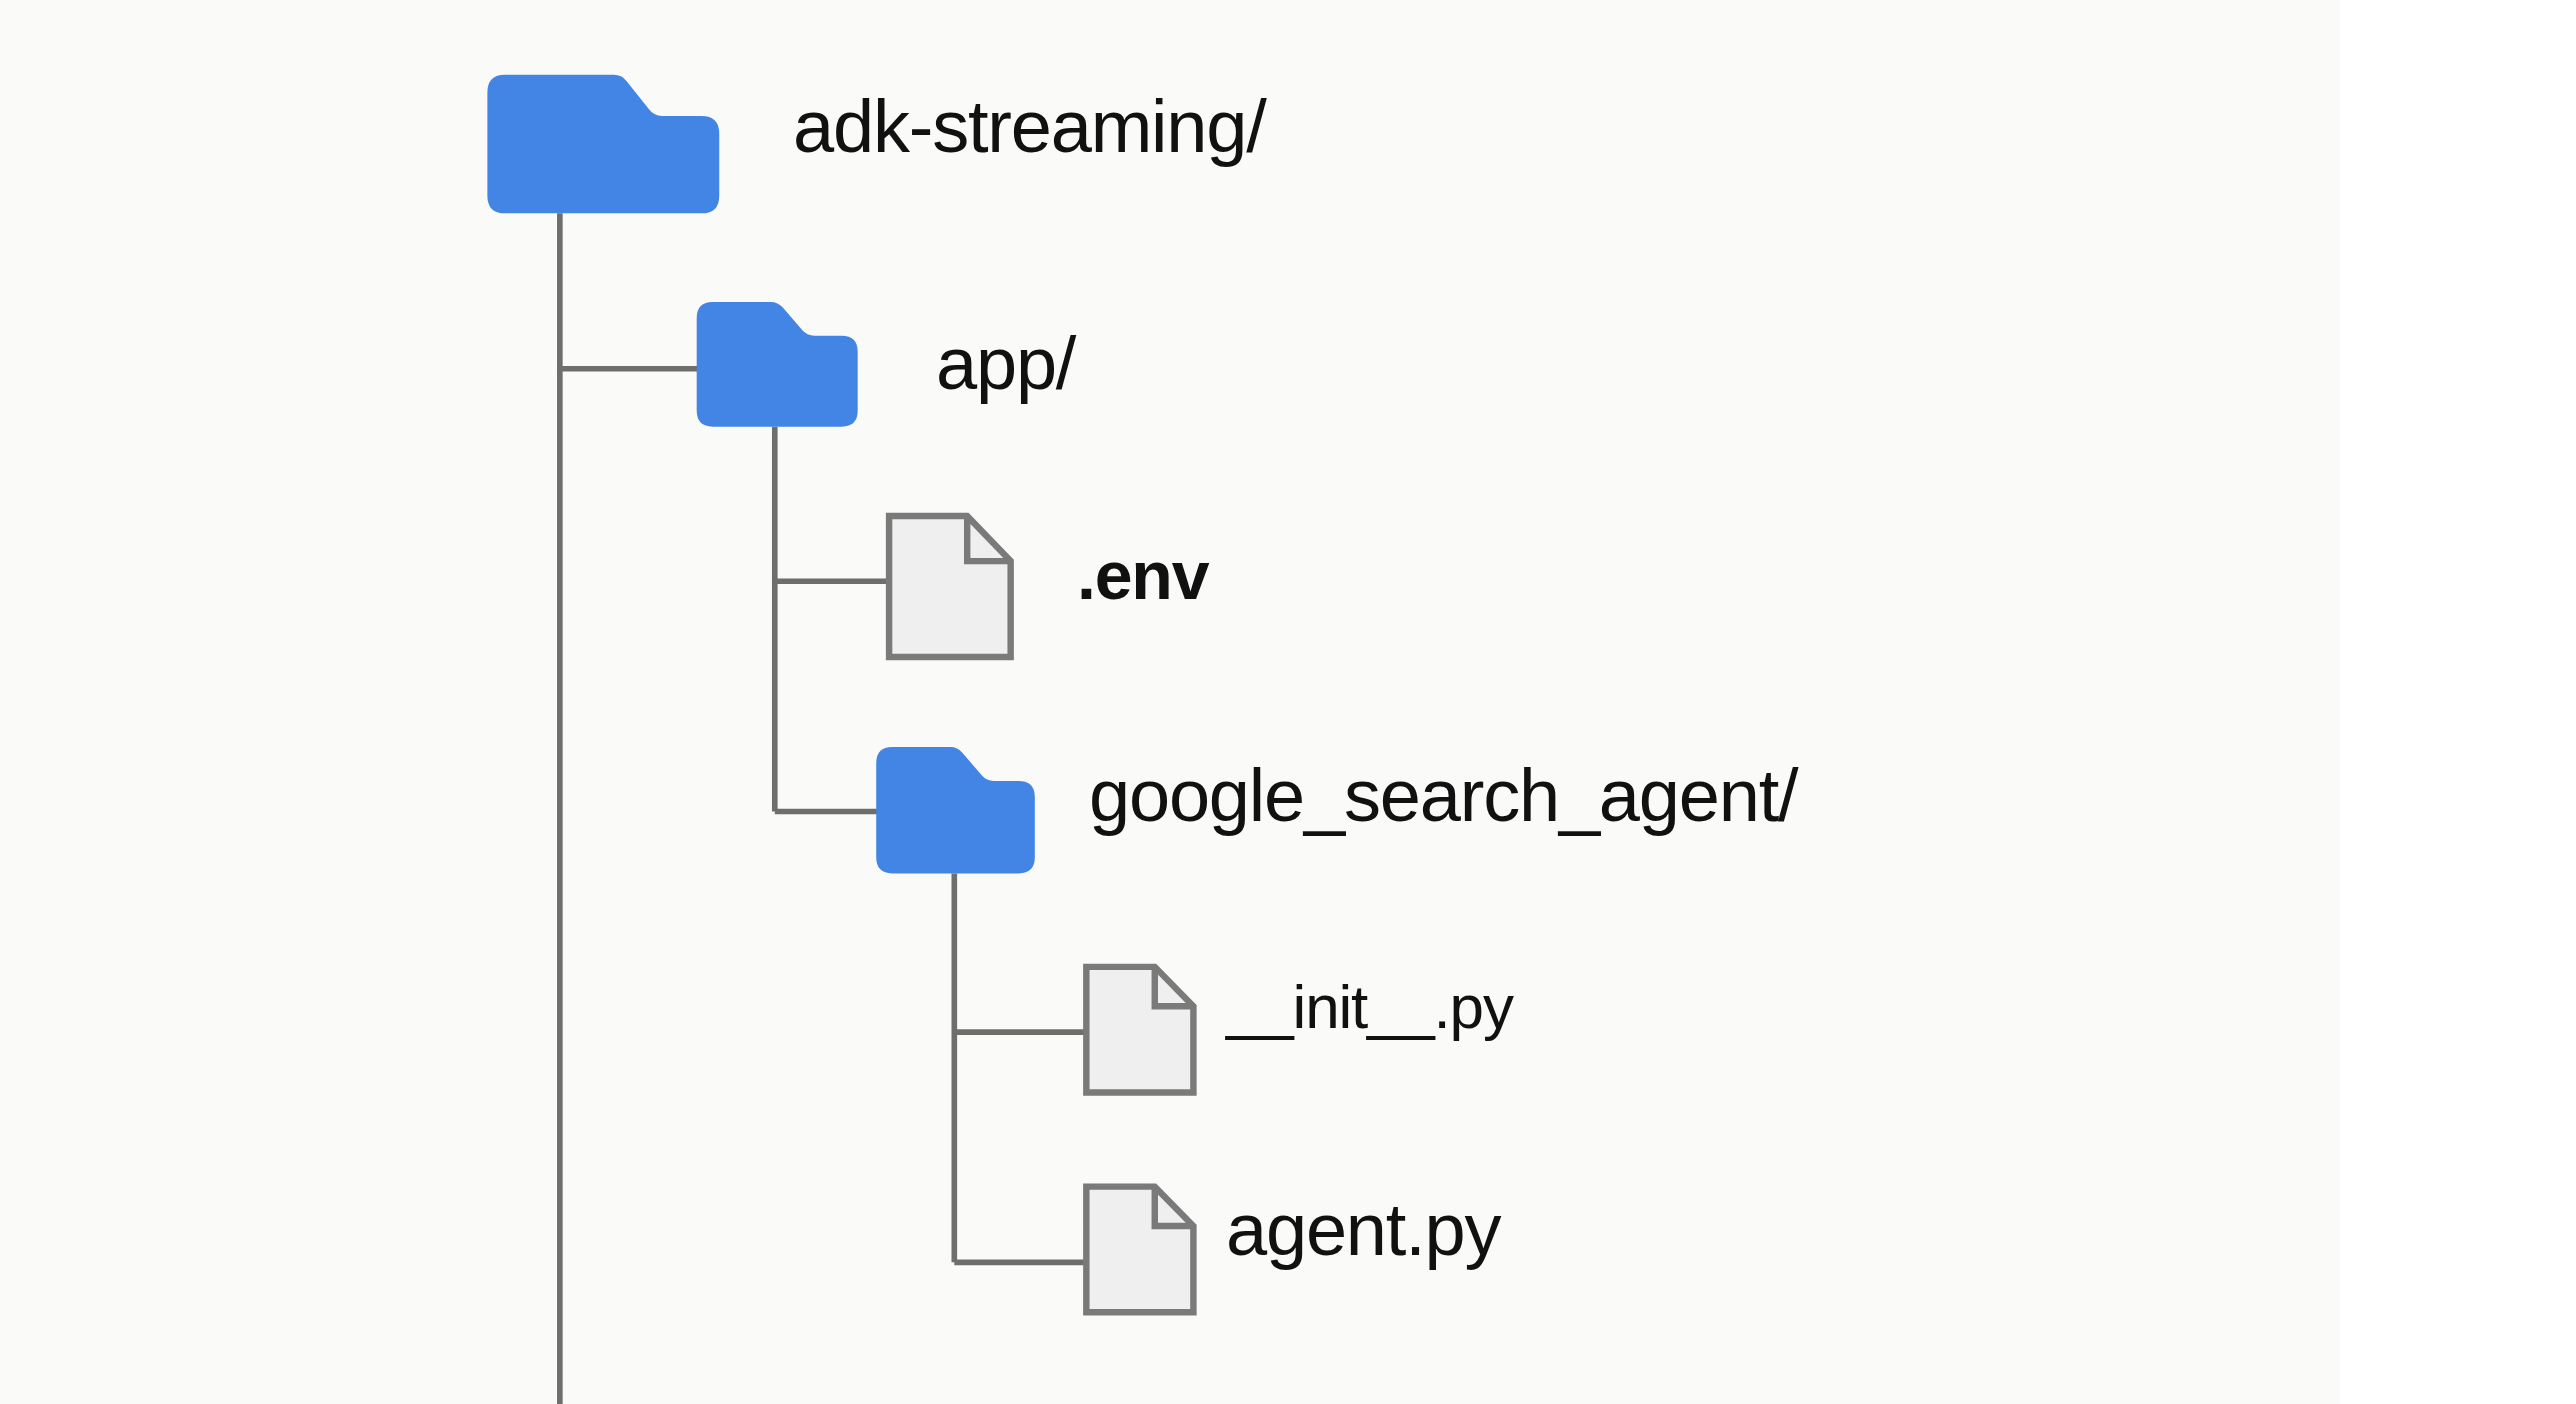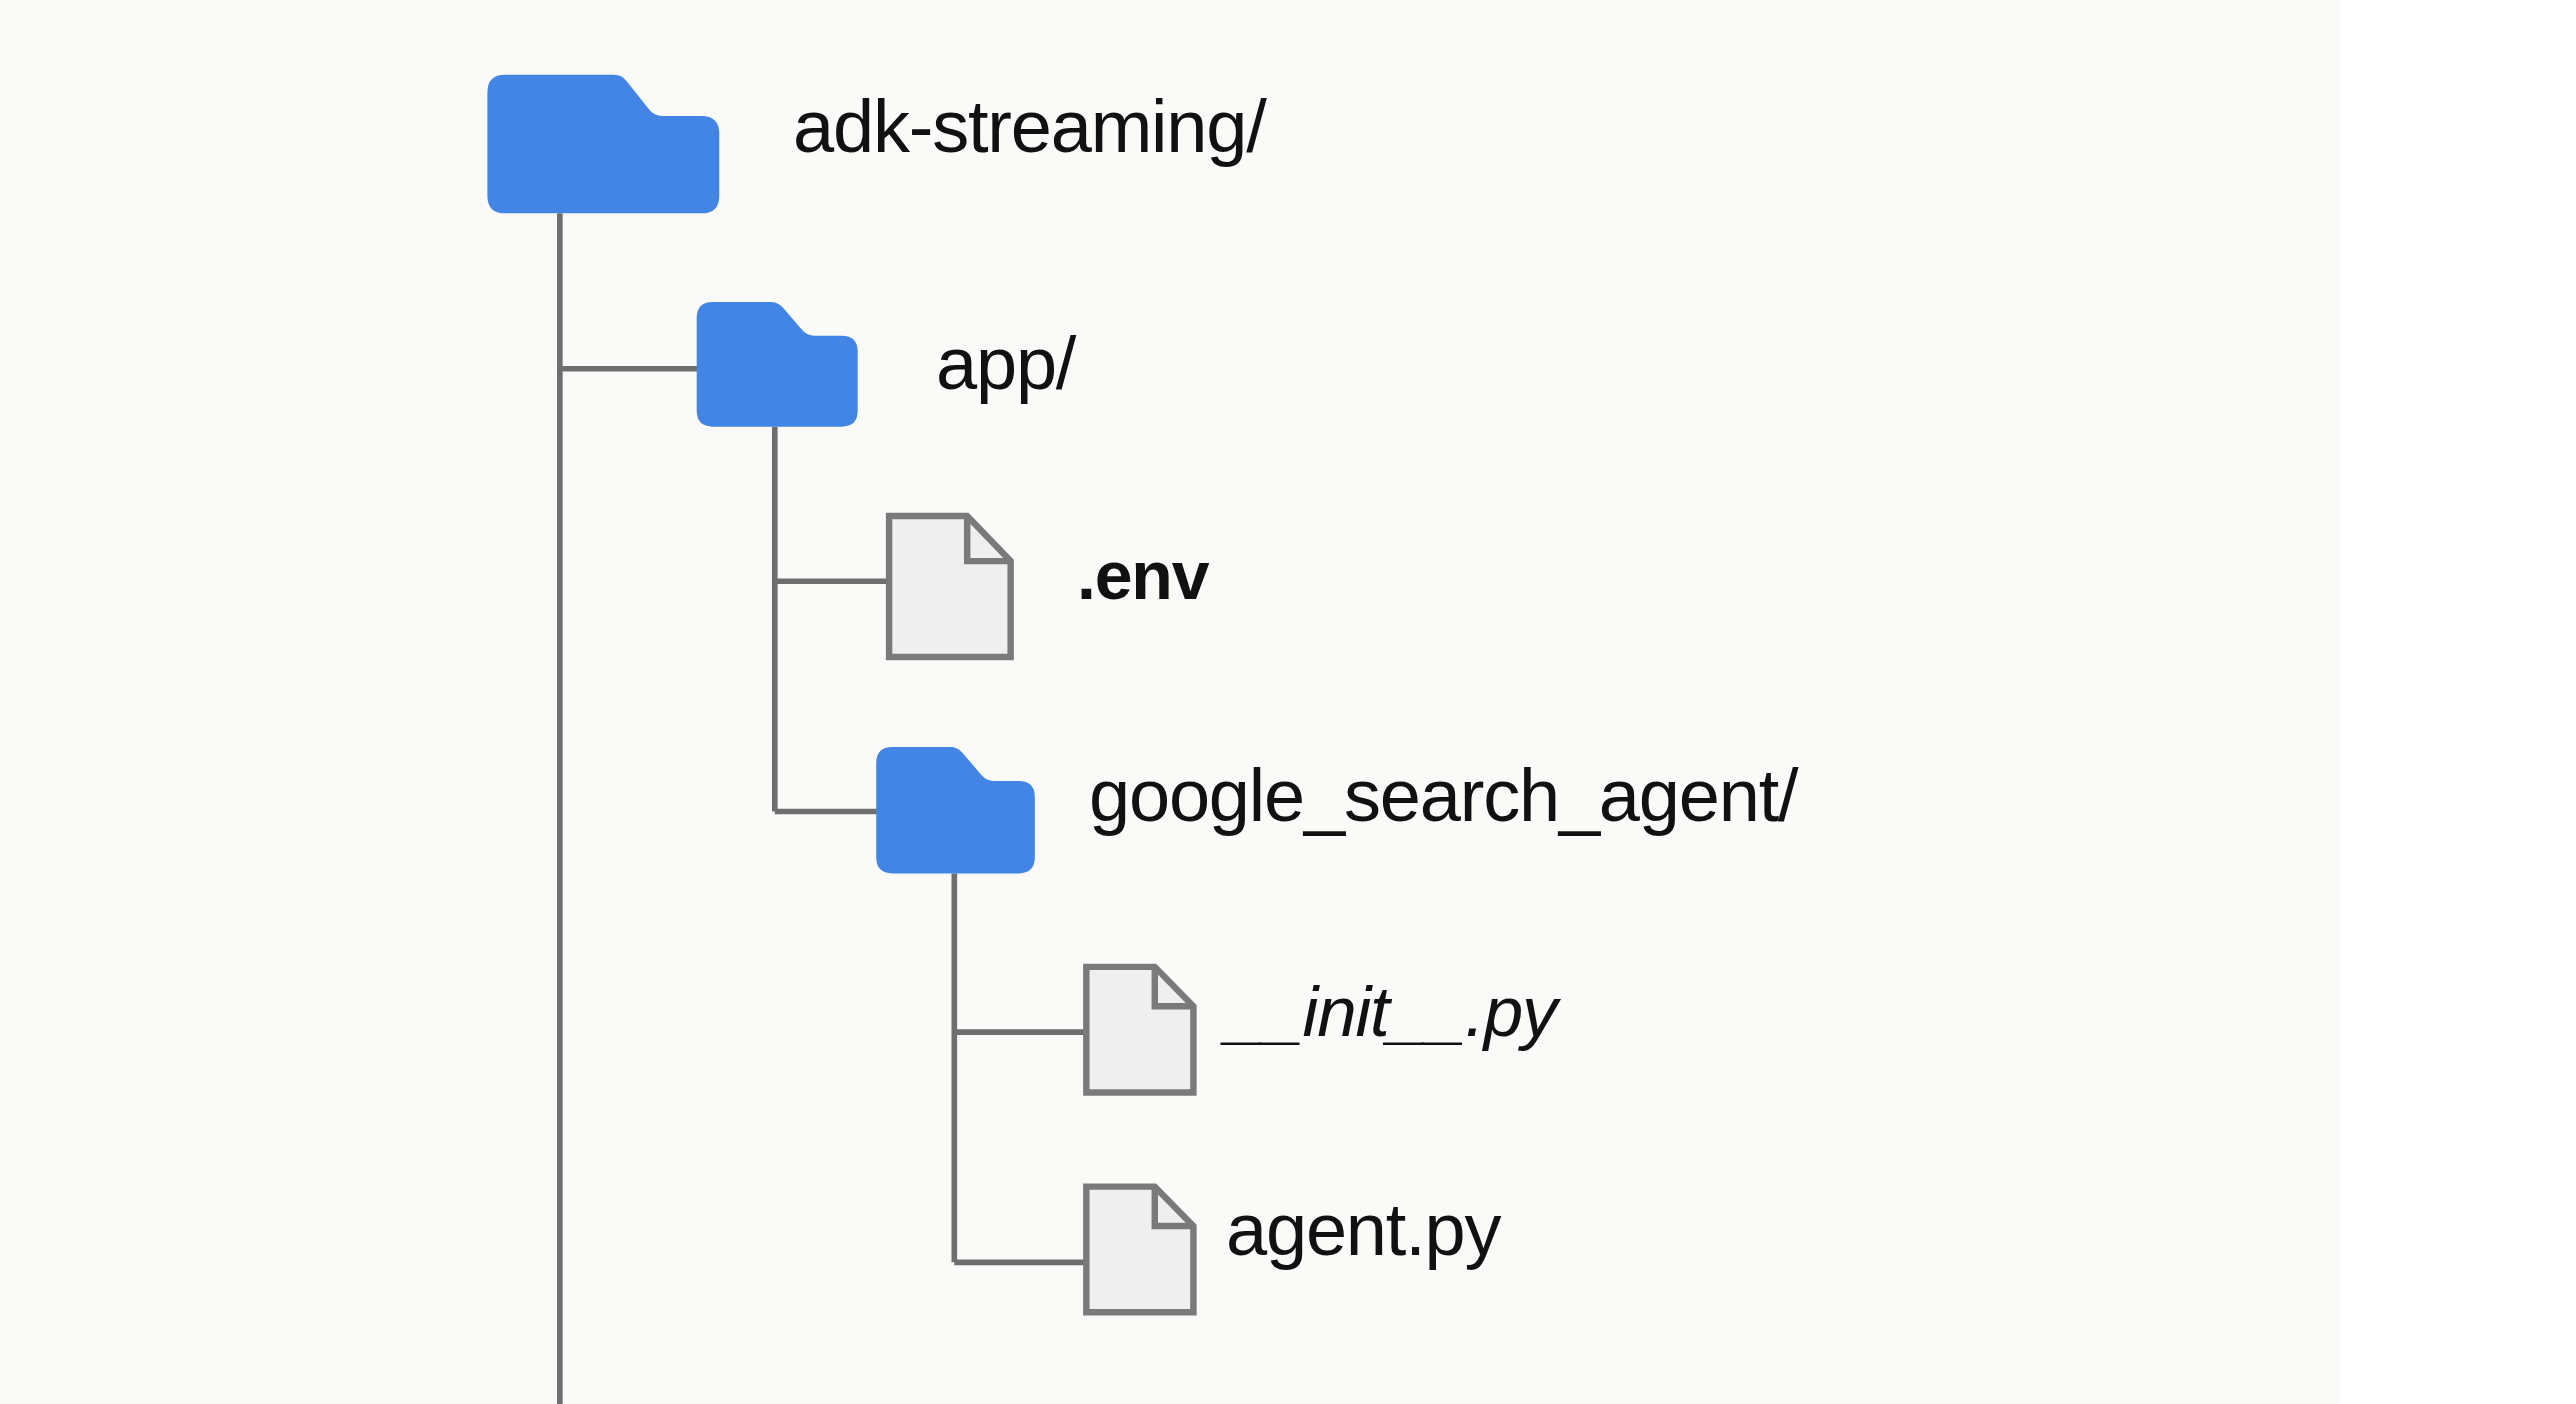--- a/index.html
+++ b/index.html
@@ -29,21 +29,21 @@
     font-family: "Liberation Sans", sans-serif;
     font-weight: 400;
     letter-spacing: -1.2px;
     white-space: nowrap;
     line-height: 1;
   }
   .lbl-root   { left: 793px;  top: 90px;  font-size: 74px; }
   .lbl-app    { left: 936px; top: 320px;  font-size: 74px; margin-top: 7px; }
   .lbl-env    { left: 1077px; top: 541px;  font-size: 68px; font-weight: bold; }
   .lbl-gsa    { left: 1089px; top: 759px;  font-size: 74px; text-align: center; }
-  .lbl-init   { left: 1226px; top: 976px; font-size: 71px; font-style: italic; }
+  .lbl-init   { left: 1226px; top: 976px; font-size: 62px; }
   .lbl-agent  { left: 1226px; top: 1193px; font-size: 74px; text-align: right; }
 </style>
 </head>
 <body>
 
 <div id="canvas">
 
   <svg id="tree-svg" viewBox="0 0 3199 1744" xmlns="http://www.w3.org/2000/svg">
 
     <g stroke="#6E6E6E" stroke-width="7" fill="none" stroke-linecap="butt">

